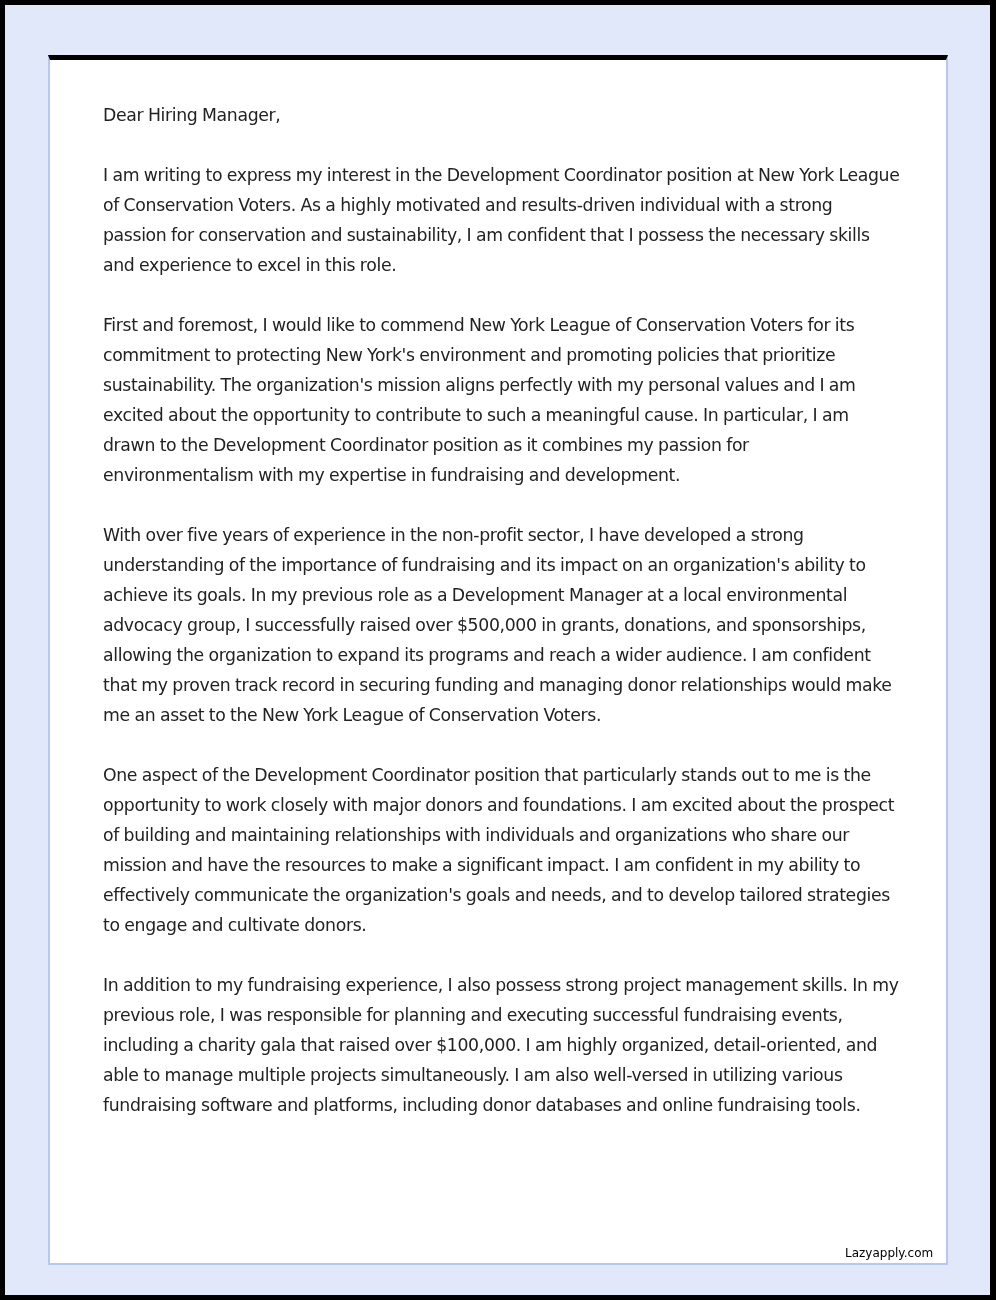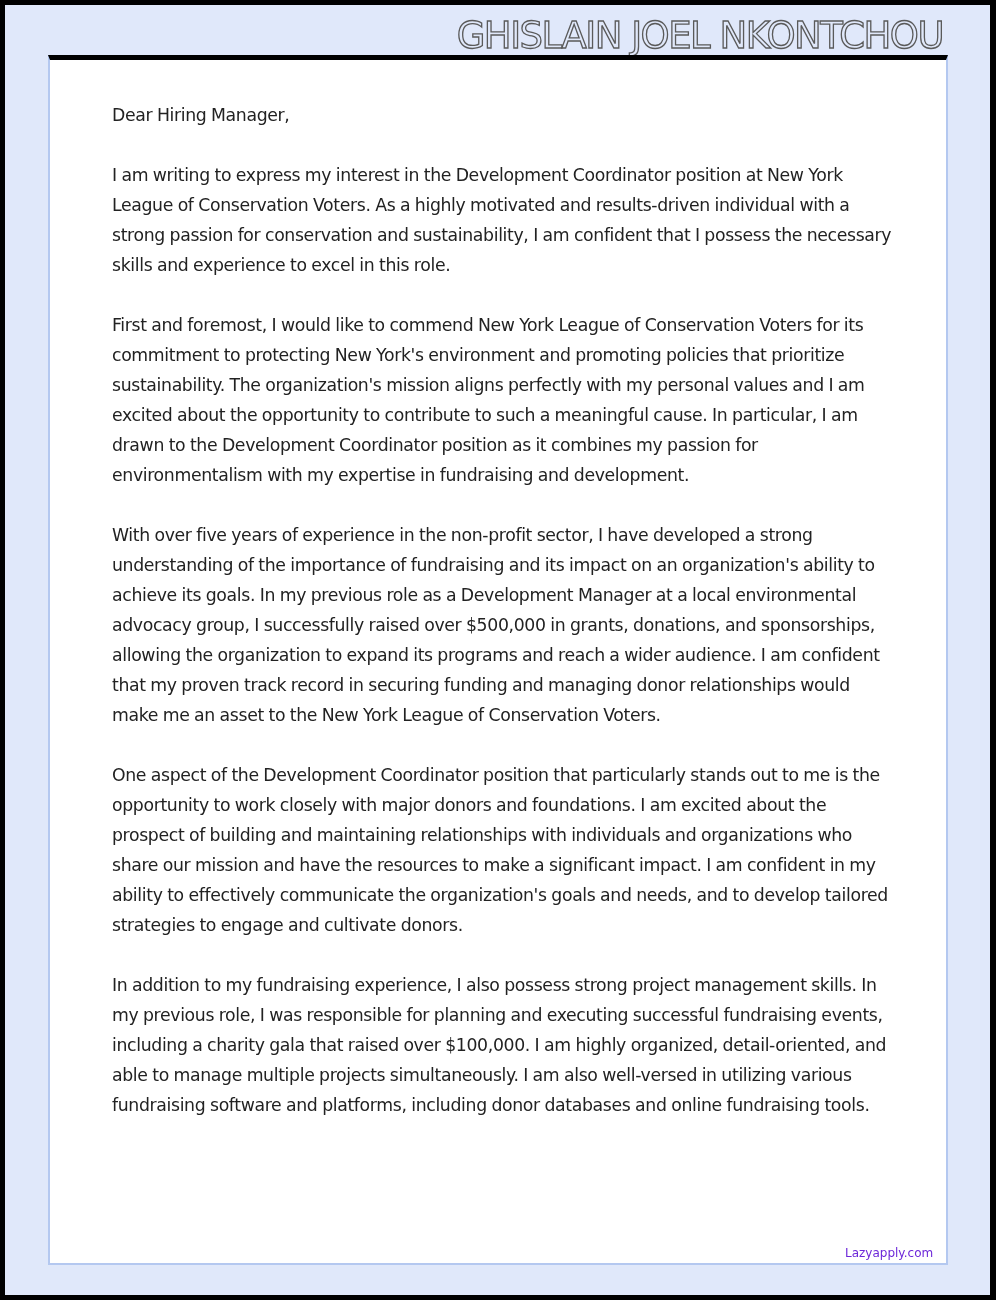--- a/index.html
+++ b/index.html
@@ -49,37 +49,36 @@
       top: 95px;
       width: 800px;
       font-family: "DejaVu Sans", sans-serif;
       font-size: 17.3px;
       line-height: 30px;
       color: #222222;
       letter-spacing: -0.35px;
       word-spacing: -0.5px;
     }
     .letter p {
-      margin: 0 0 30px 12px;
+      margin: 0 0 30px 3px;
     }
     .watermark {
       position: absolute;
       left: 840px;
       top: 1241px;
       font-family: "DejaVu Sans", sans-serif;
       font-size: 12px;
-      color: #6d28d9;
+      color: #000000;
       white-space: nowrap;
     }
   </style>
 </head>
 <body>
 
 <div class="frame">
-  <div class="name-title">GHISLAIN JOEL NKONTCHOU</div>
   <div class="page"></div>
   <div class="letter">
     <p>Dear Hiring Manager,</p>
     <p>I am writing to express my interest in the Development Coordinator position at New York League of Conservation Voters. As a highly motivated and results-driven individual with a strong passion for conservation and sustainability, I am confident that I possess the necessary skills and experience to excel in this role.</p>
     <p>First and foremost, I would like to commend New York League of Conservation Voters for its commitment to protecting New York's environment and promoting policies that prioritize sustainability. The organization's mission aligns perfectly with my personal values and I am excited about the opportunity to contribute to such a meaningful cause. In particular, I am drawn to the Development Coordinator position as it combines my passion for environmentalism with my expertise in fundraising and development.</p>
     <p>With over five years of experience in the non-profit sector, I have developed a strong understanding of the importance of fundraising and its impact on an organization's ability to achieve its goals. In my previous role as a Development Manager at a local environmental advocacy group, I successfully raised over $500,000 in grants, donations, and sponsorships, allowing the organization to expand its programs and reach a wider audience. I am confident that my proven track record in securing funding and managing donor relationships would make me an asset to the New York League of Conservation Voters.</p>
     <p>One aspect of the Development Coordinator position that particularly stands out to me is the opportunity to work closely with major donors and foundations. I am excited about the prospect of building and maintaining relationships with individuals and organizations who share our mission and have the resources to make a significant impact. I am confident in my ability to effectively communicate the organization's goals and needs, and to develop tailored strategies to engage and cultivate donors.</p>
     <p>In addition to my fundraising experience, I also possess strong project management skills. In my previous role, I was responsible for planning and executing successful fundraising events, including a charity gala that raised over $100,000. I am highly organized, detail-oriented, and able to manage multiple projects simultaneously. I am also well-versed in utilizing various fundraising software and platforms, including donor databases and online fundraising tools.</p>
   </div>
   <div class="watermark">Lazyapply.com</div>

